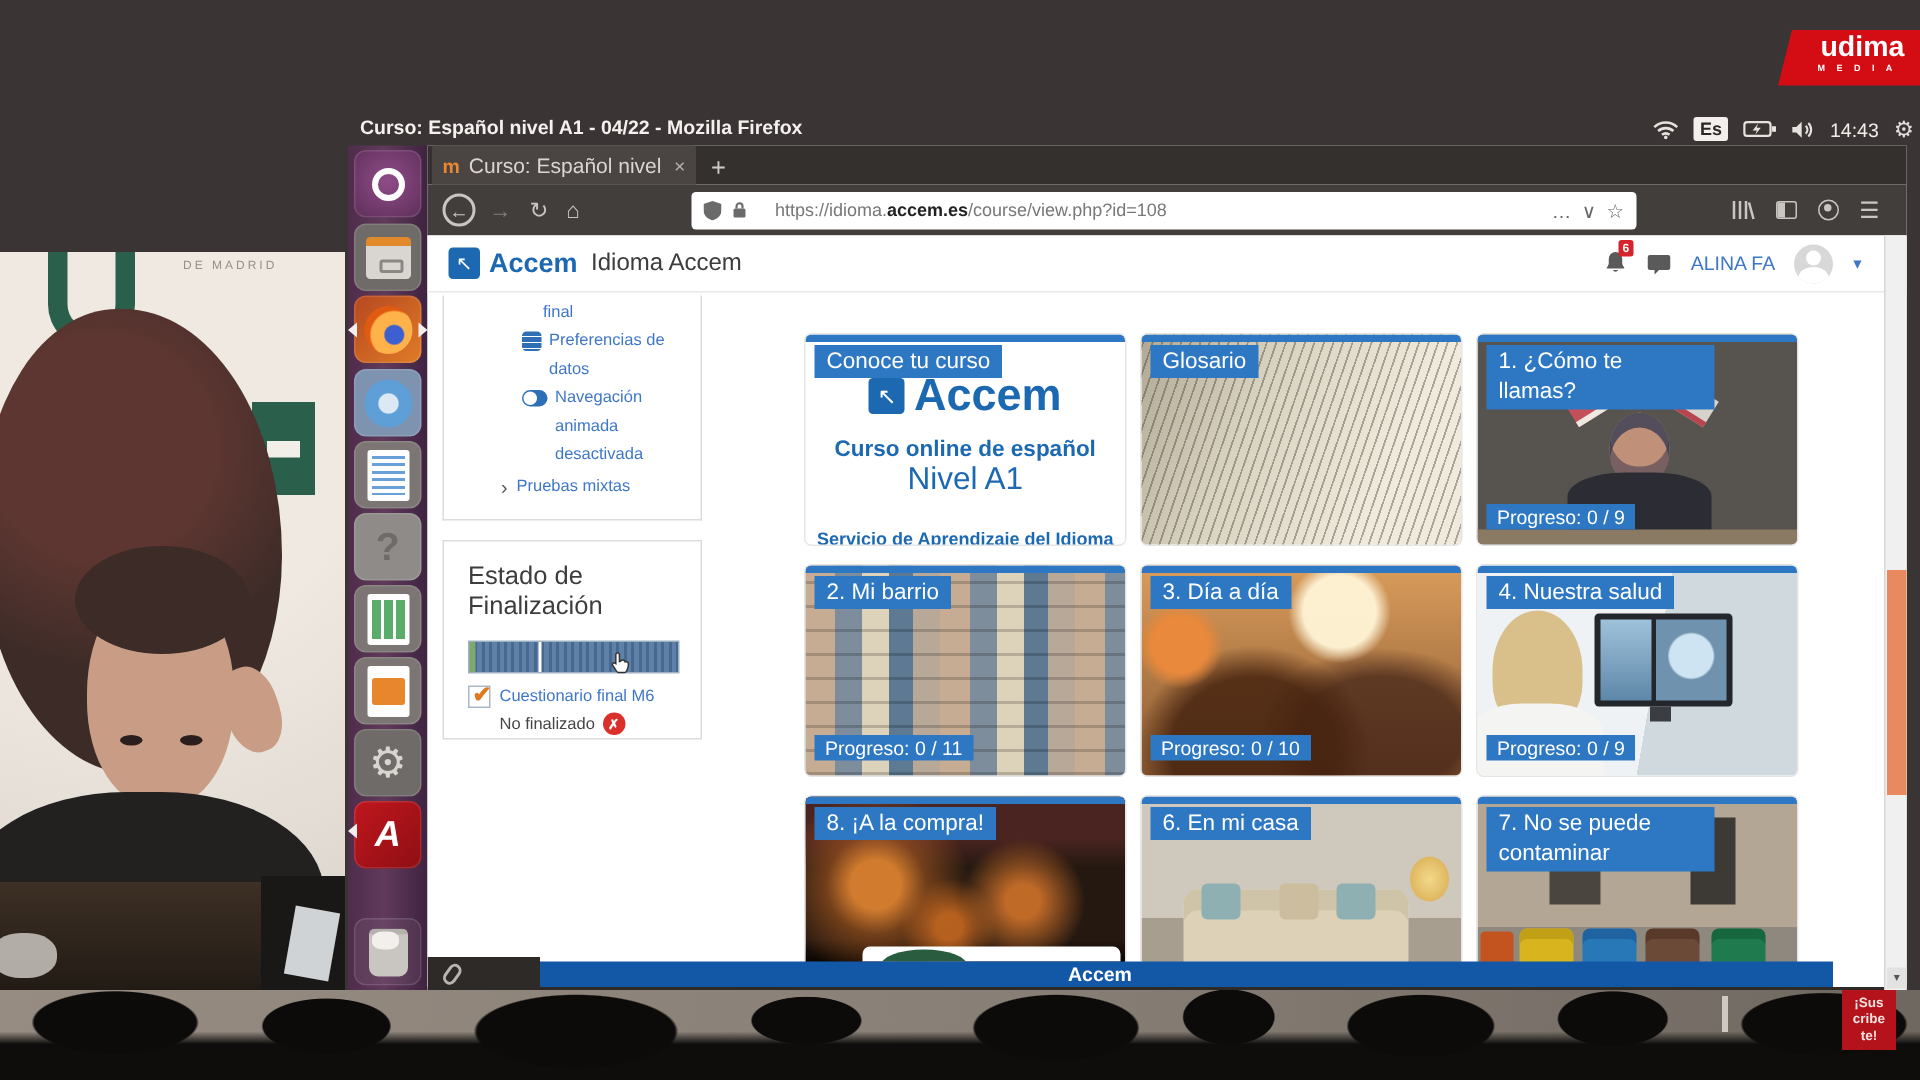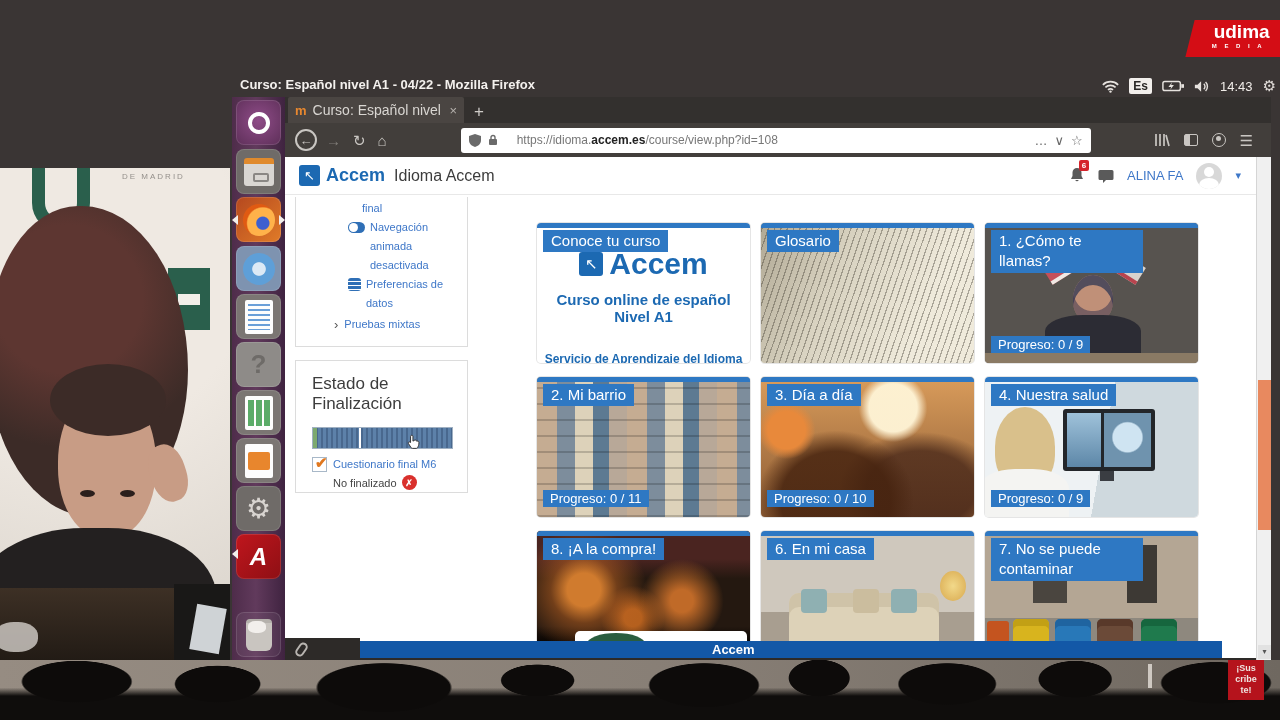--- a/index.html
+++ b/index.html
@@ -117,21 +117,21 @@
   .card{position:relative;width:213px;height:140px;border-radius:4px;overflow:hidden;background:#fff;box-shadow:0 0 0 1px rgba(0,0,0,.1);}
   .card:before{content:"";position:absolute;left:0;top:0;width:100%;height:5px;background:#2e78c3;z-index:3;}
   .chip{position:absolute;left:6px;top:7px;z-index:4;background:#2e78c3;color:#fff;font-size:15px;line-height:1.35;padding:1px 8px;max-width:152px;}
   .pchip{position:absolute;left:6px;bottom:10px;z-index:4;background:#2e78c3;color:#fff;font-size:13px;padding:1px 7px;}
   .photo{position:absolute;inset:0;}
   .conoce-inner{position:absolute;inset:0;text-align:center;color:#1c69b2;}
   .conoce-logo{margin-top:26px;display:flex;justify-content:center;align-items:center;gap:6px;}
   .conoce-sq{width:24px;height:24px;background:#1c69b2;border-radius:3px;color:#fff;font-size:15px;display:flex;align-items:center;justify-content:center;}
   .conoce-brand{font-size:30px;font-weight:bold;line-height:1;}
   .conoce-l1{font-size:15px;font-weight:bold;margin-top:12px;}
-  .conoce-l2{font-size:15px;font-weight:bold;}
+  .conoce-l2{font-size:21px;font-weight:normal;}
   .conoce-l3{position:absolute;left:0;bottom:-3px;width:100%;font-size:12px;font-weight:bold;}
   .p1{background:linear-gradient(115deg,#b0a894 0%,#d8d2c0 35%,#efeadb 75%),#e5dfd0;}
   .p1:after{content:"";position:absolute;inset:0;background:repeating-linear-gradient(115deg,rgba(60,55,45,.38) 0 1px,transparent 1px 5px);transform:rotate(-6deg) scale(1.2);}
   .p2{background:#57534f;}
   .book-l{position:absolute;left:58px;top:28px;width:58px;height:20px;background:#c4505a;border-bottom:4px solid #efe9e4;transform:rotate(-32deg);}
   .book-r{position:absolute;left:102px;top:28px;width:58px;height:20px;background:#d8d2cc;border-bottom:4px solid #b8444e;transform:rotate(32deg);}
   .p2-head{position:absolute;left:88px;top:52px;width:40px;height:48px;border-radius:50% 50% 45% 45%;background:#c09078;box-shadow:inset 0 -12px 0 rgba(60,55,80,.55),inset 0 10px 0 rgba(55,60,85,.8);}
   .p2-body{position:absolute;left:60px;top:92px;width:96px;height:40px;border-radius:40% 40% 0 0;background:#2c2c34;}
   .p2-desk{position:absolute;left:0;bottom:0;width:100%;height:10px;background:#8a7a64;}
   .p3{background-color:#9aa3ab;background-image:repeating-linear-gradient(0deg,rgba(0,0,0,.18) 0 2px,transparent 2px 16px),repeating-linear-gradient(90deg,#c5ac92 0 20px,#7d8d9c 20px 38px,#ddd2ba 38px 56px,#5d7a92 56px 72px,#b8a898 72px 90px);}
@@ -341,26 +341,26 @@
             </svg>
           <span class="m-user">ALINA FA</span>
           <span class="avatar"></span>
           <span class="m-caret">▾</span>
         </div>
       </div>
 
       <div class="blk blk-nav">
         <a class="nav-link lnk-final">final</a>
         <div class="row-ico">
+          <span class="db-ico"></span>
+          <span class="nav-link">Preferencias de datos</span>
+        </div>
+        <div class="row-ico">
           <span class="toggle-ico"></span>
           <span class="nav-link">Navegación animada desactivada</span>
-        </div>
-        <div class="row-ico">
-          <span class="db-ico"></span>
-          <span class="nav-link">Preferencias de datos</span>
         </div>
         <div class="row-prue">
           <span class="chev">›</span>
           <span class="nav-link">Pruebas mixtas</span>
         </div>
       </div>
 
       <div class="blk blk-comp">
         <h3 class="comp-title">Estado de Finalización</h3>
         <div class="pbar">

